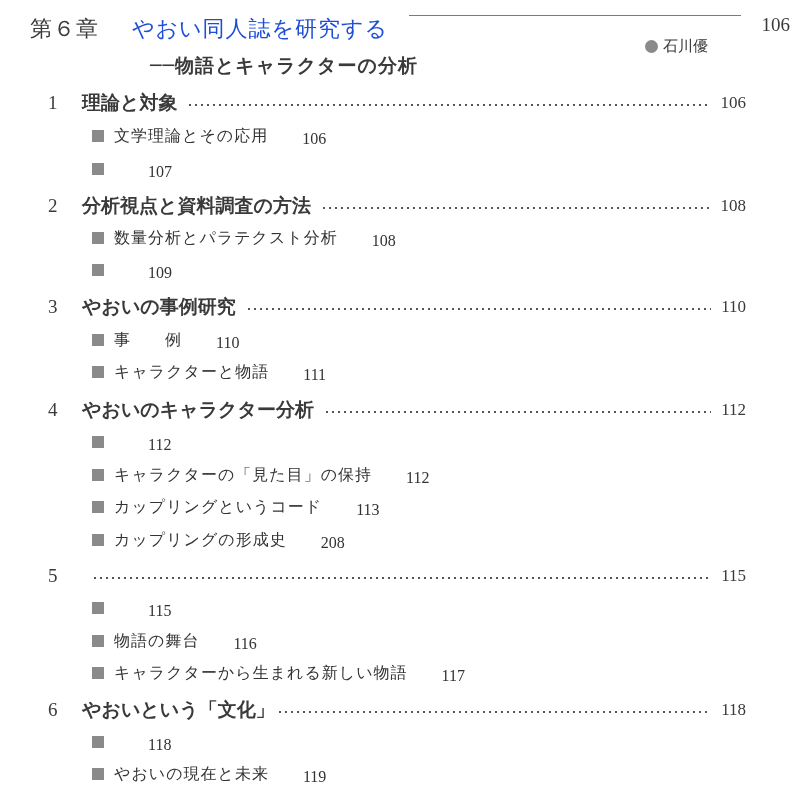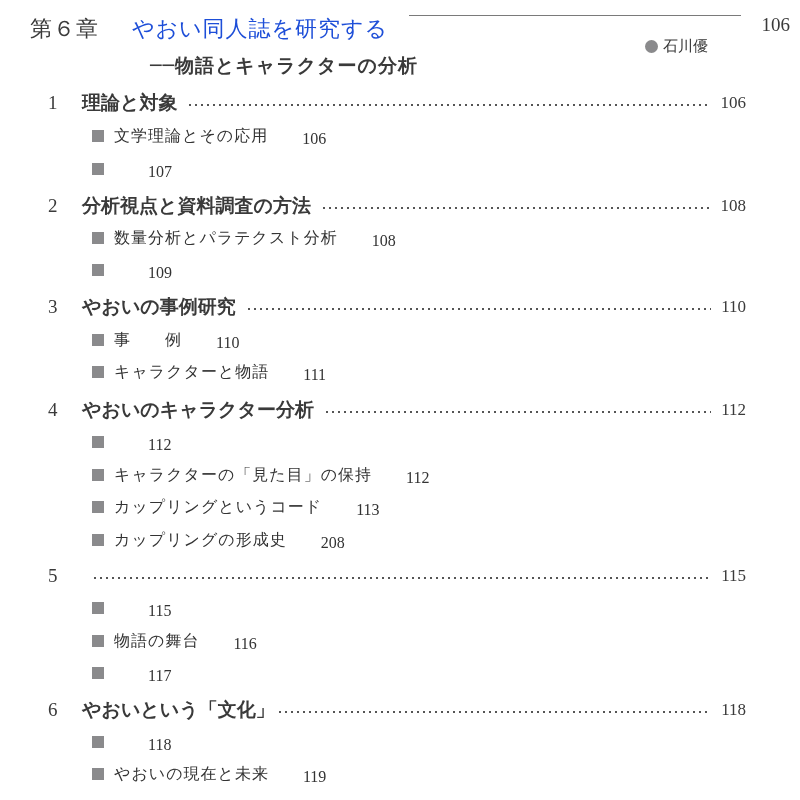--- a/index.html
+++ b/index.html
@@ -145,20 +145,21 @@
   <span class="sub-bullet"></span>
   <span class="sub-page">115</span>
 </div>
 <div class="sub-row" style="top:627px">
   <span class="sub-bullet"></span>
   <span class="sub-title">物語の舞台</span>
   <span class="sub-page">116</span>
 </div>
 <div class="sub-row" style="top:659px">
   <span class="sub-bullet"></span>
+  <span class="sub-title">キャラクターから生まれる新しい物語</span>
   <span class="sub-page">117</span>
 </div>
 
 <div class="section-row" style="top:695px">
   <span class="section-num">6</span>
   <span class="section-title">やおいという「文化」</span>
   <span class="leader" style="margin-left:2px"></span>
   <span class="section-page">118</span>
 </div>
 <div class="sub-row" style="top:728px">

